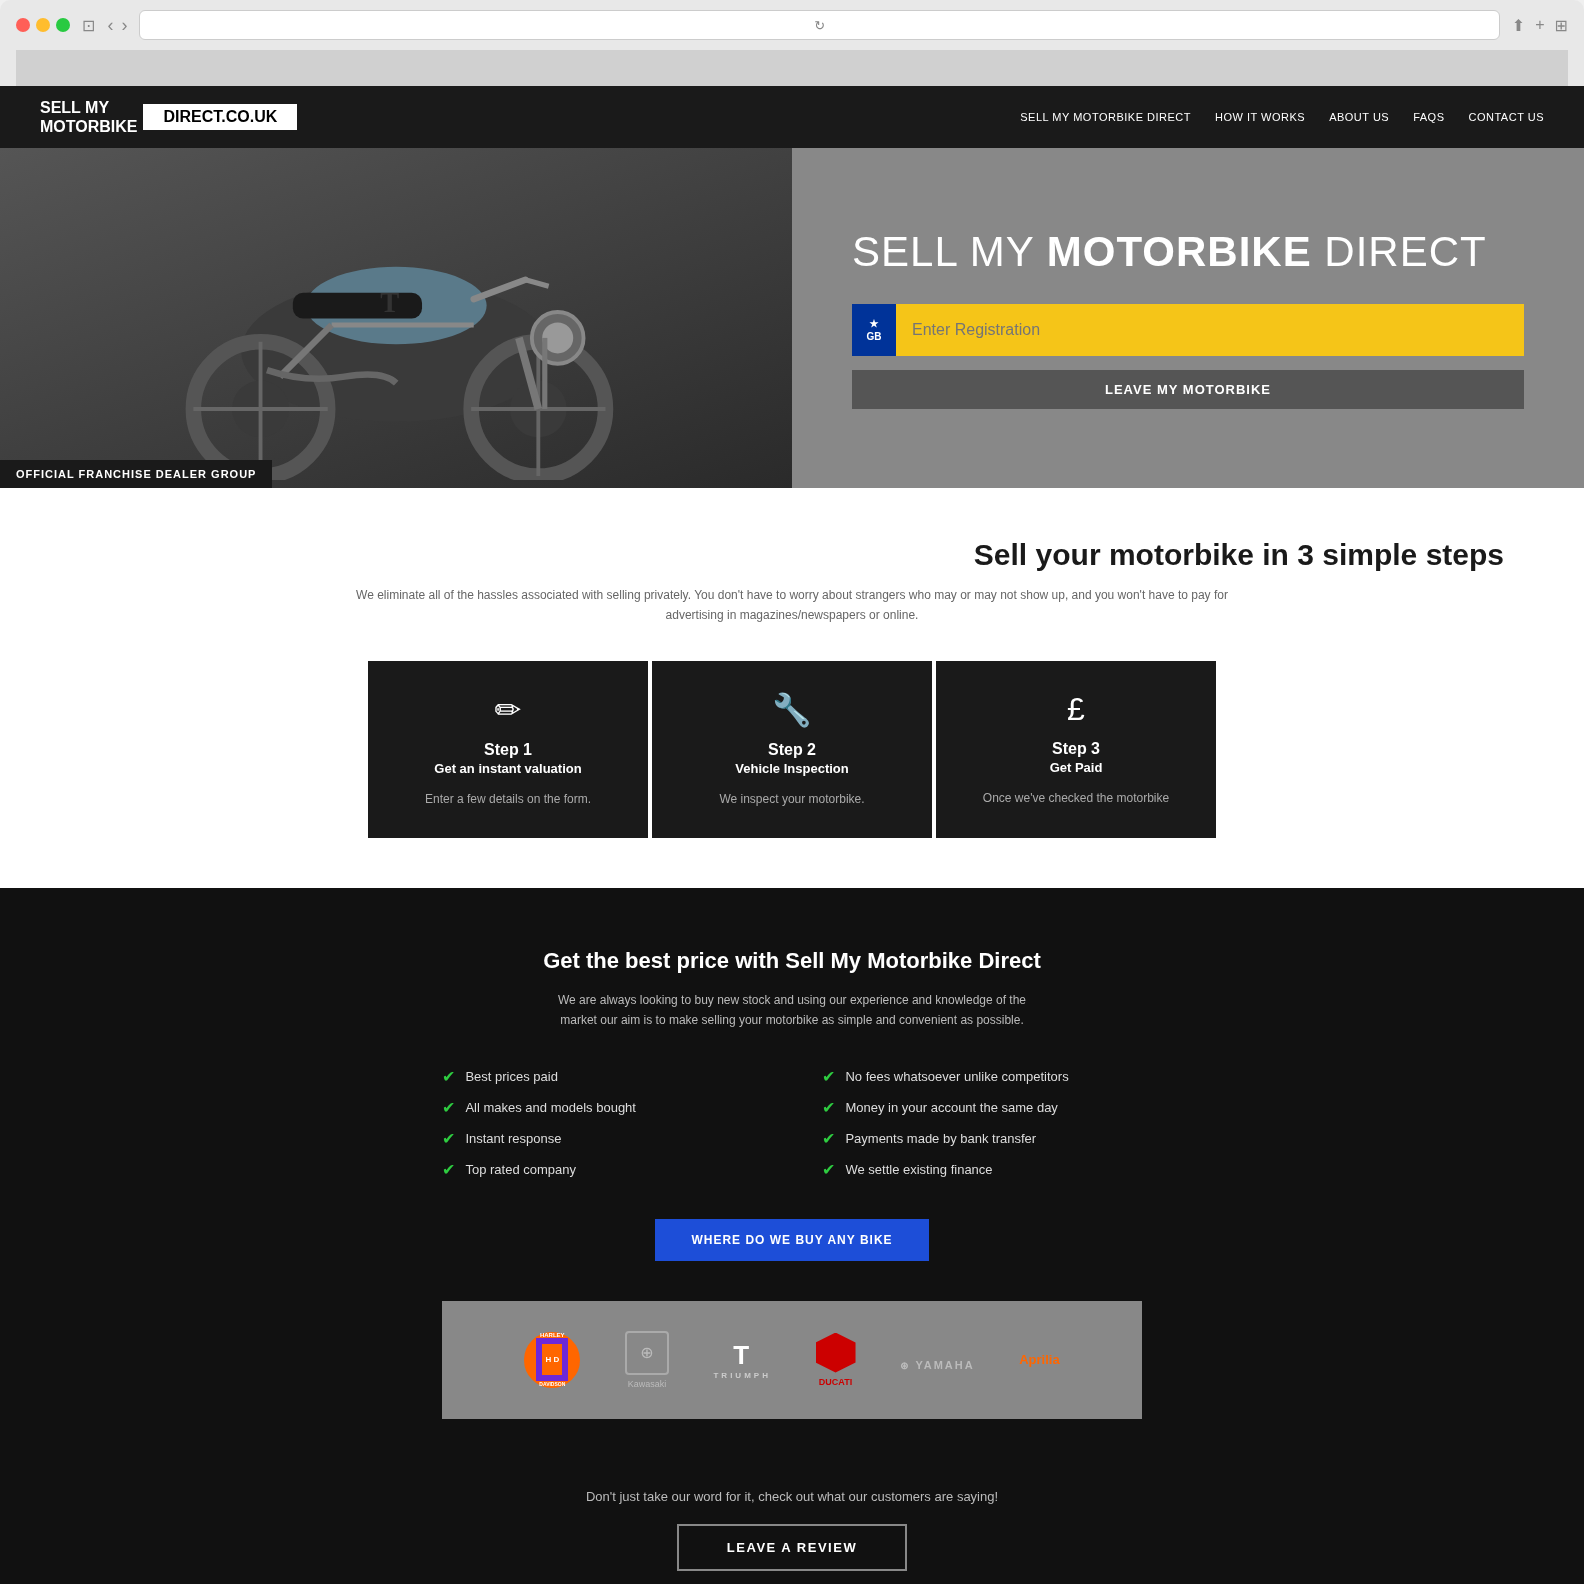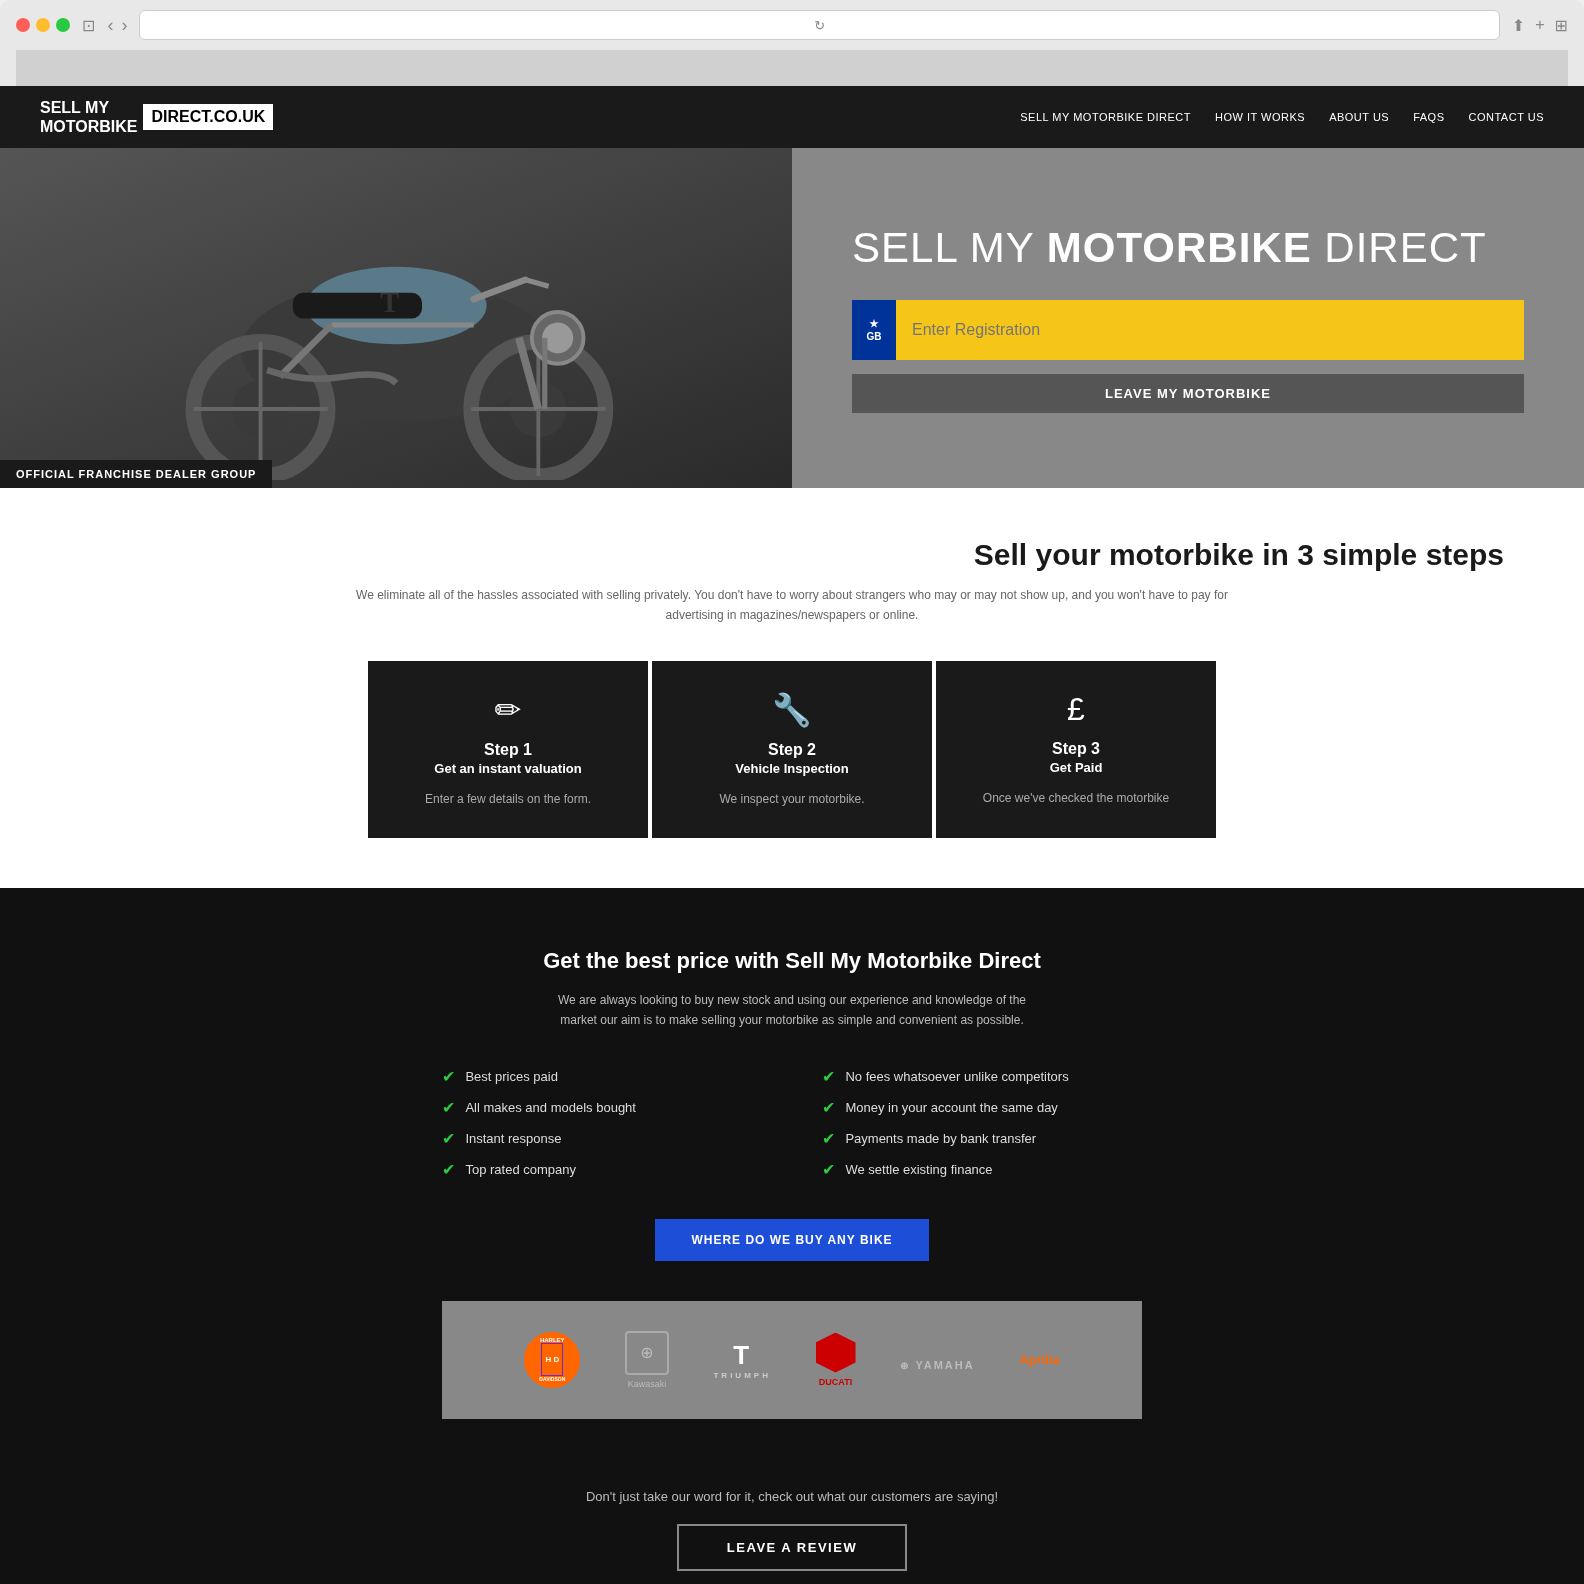--- a/index.html
+++ b/index.html
@@ -68,21 +68,21 @@
       color: white;
       font-size: 16px;
       font-weight: bold;
       line-height: 1.2;
     }
     .logo-direct {
       background: white;
       color: black;
       font-size: 16px;
       font-weight: bold;
-      padding: 4px 8px;
+      padding: 4px 20px;
     }
     .nav-links {
       display: flex;
       gap: 24px;
     }
     .nav-link {
       color: white;
       font-size: 11px;
       text-decoration: none;
       letter-spacing: 0.5px;
@@ -151,21 +151,21 @@
     }
     .reg-flag-stars { font-size: 10px; margin-bottom: 2px; }
     .reg-flag-gb { font-size: 10px; }
     .reg-input {
       flex: 1;
       background: #f5c518;
       border: none;
       padding: 0 16px;
       font-size: 16px;
       color: #b91c1c;
-      height: 60px;
+      height: 52px;
       outline: none;
     }
     .value-btn {
       background: #555;
       color: white;
       border: none;
       padding: 12px 24px;
       font-size: 13px;
       font-weight: bold;
       cursor: pointer;
@@ -516,21 +516,21 @@
         <span>We settle existing finance</span>
       </div>
     </div>
     <button class="where-btn">WHERE DO WE BUY ANY BIKE</button>
 
     
     <div class="brands-area">
       <div>
         <div class="brand-hd">
           <div style="font-size:6px;font-weight:bold;">HARLEY</div>
-          <div style="font-size:8px;font-weight:bold;border:1px solid #6d28d9;padding:11px 3px;">H D</div>
+          <div style="font-size:8px;font-weight:bold;border:6px solid #6d28d9;padding:11px 3px;">H D</div>
           <div style="font-size:5px;">DAVIDSON</div>
         </div>
       </div>
       <div class="brand-kawasaki">
         <div style="width:44px;height:44px;border:2px solid #aaa;border-radius:4px;display:flex;align-items:center;justify-content:center;flex-direction:column;">
           <div style="font-size:16px;color:#bbb;">⊕</div>
         </div>
         <div style="font-size:9px;color:#bbb;margin-top:4px;">Kawasaki</div>
       </div>
       <div class="brand-triumph">

